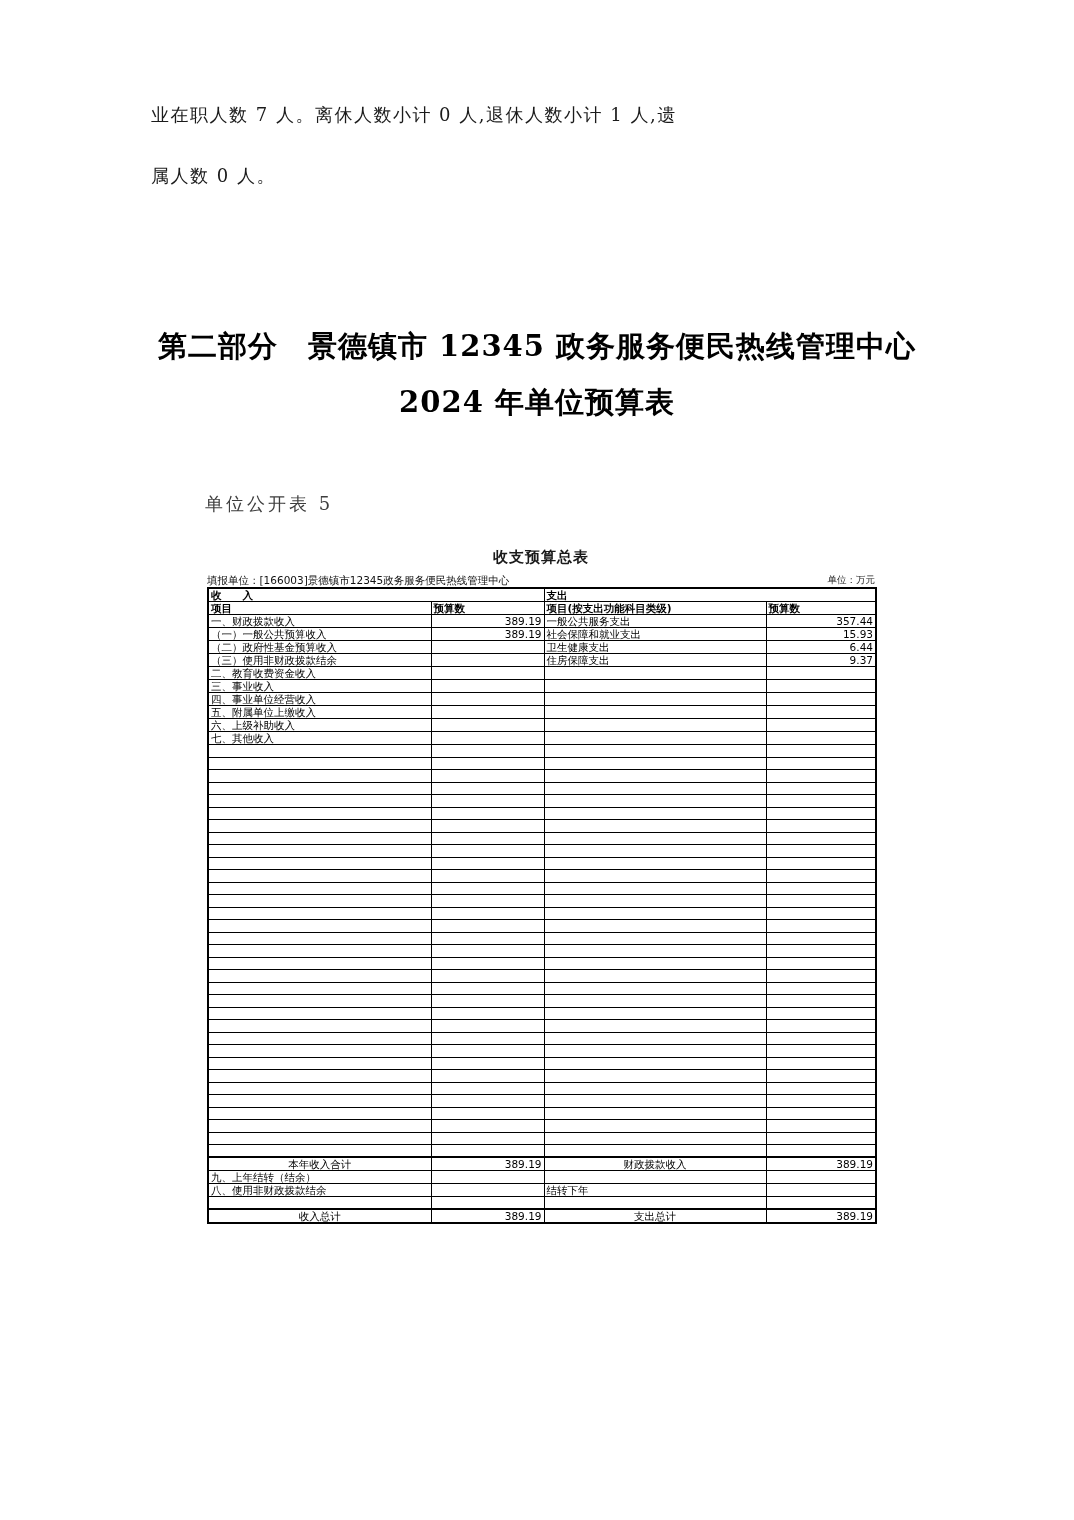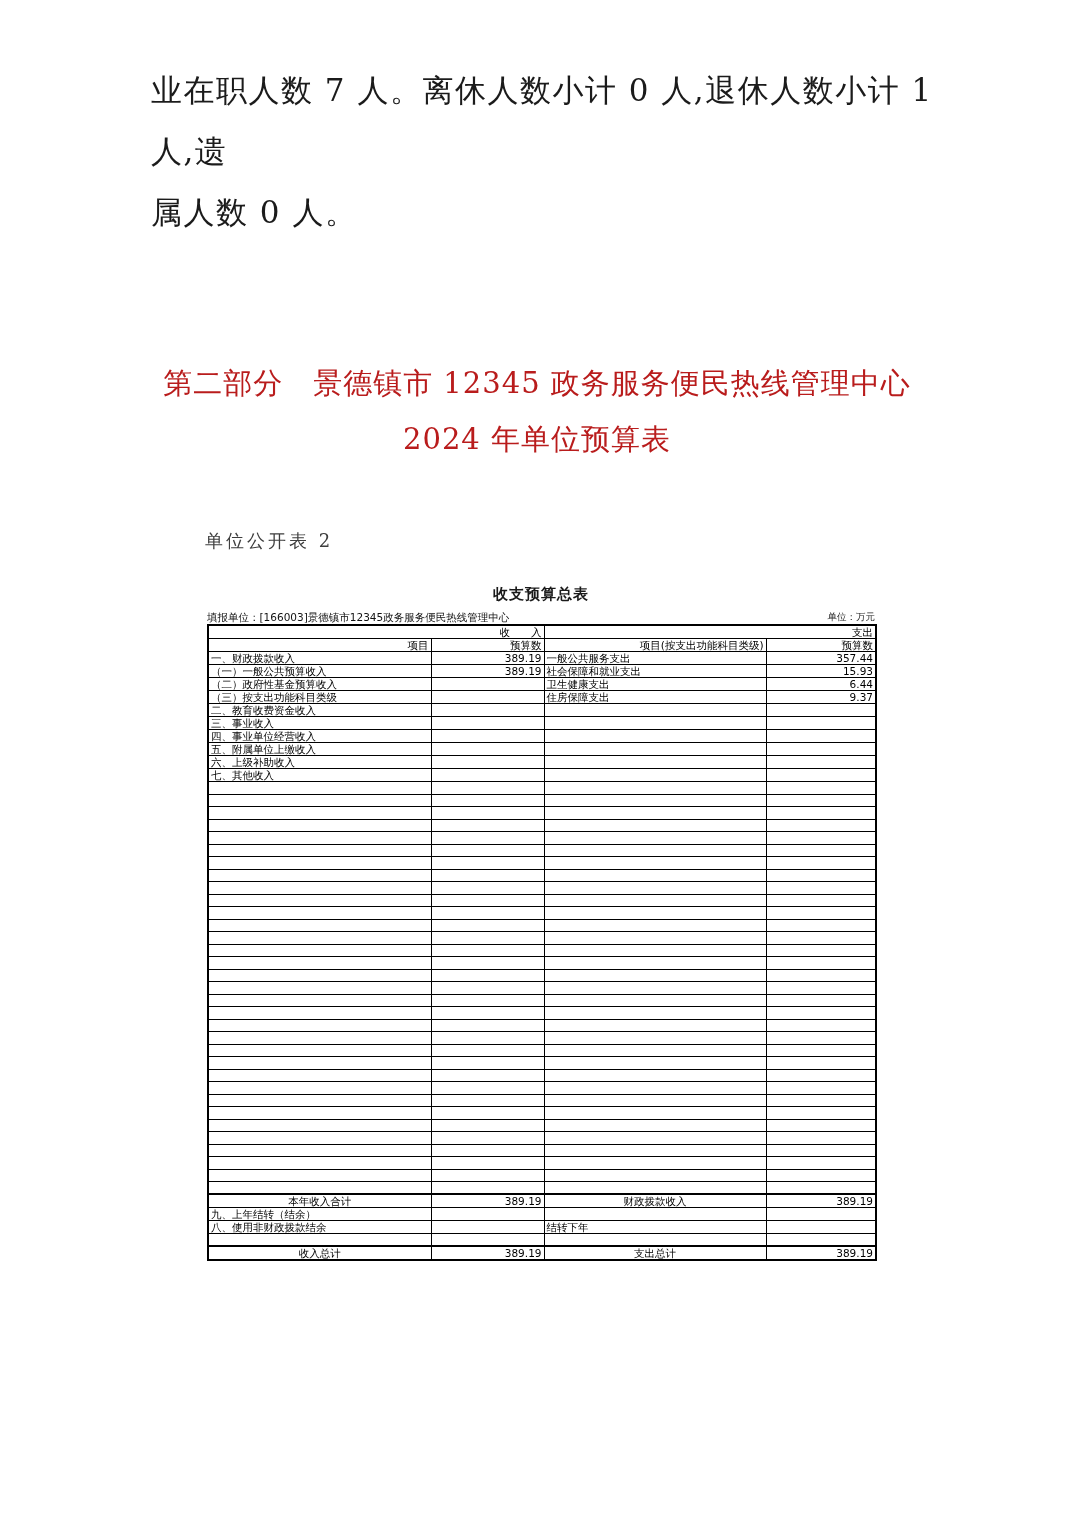--- a/index.html
+++ b/index.html
@@ -9,39 +9,39 @@
     height: 1520px;
     background: #ffffff;
     color: #000000;
     font-family: "DejaVu Sans", sans-serif;
     overflow: hidden;
   }
   .page { width: 1074px; height: 1520px; position: relative; }
 
   
   .intro {
-    padding-top: 60px;
+    padding-top: 84px;
     margin-left: 151px;
     margin-right: 140px;
     font-family: "DejaVu Serif", serif;
-    font-size: 31px;
+    font-size: 18px;
     line-height: 61px;
     color: #1b1b1b;
     letter-spacing: 1.5px;
   }
 
   
   .heading {
     margin-top: 112px;
     text-align: center;
     font-family: "DejaVu Serif", serif;
-    font-weight: normal;
+    font-weight: bold;
     font-size: 29px;
     line-height: 56px;
-    color: #b91c1c;
+    color: #000000;
     letter-spacing: 1px;
   }
 
   
   .table-label {
     margin-top: 62px;
     margin-left: 205px;
     font-family: "DejaVu Serif", serif;
     font-size: 18px;
     color: #3d3d3d;
@@ -83,21 +83,21 @@
   }
   .budget-table th, .budget-table td {
     border: 1px solid #000;
     height: 12.5px;
     line-height: 12px;
     padding: 0 2px;
     font-weight: normal;
     white-space: nowrap;
     overflow: hidden;
   }
-  .budget-table thead th { text-align: right; }
+  .budget-table thead th { text-align: left; font-weight: bold; }
   .budget-table .item   { text-align: left; }
   .budget-table .indent { }
   .budget-table .value  { text-align: right; }
   .budget-table .center { text-align: center; }
   .budget-table tr.subtotal td { border-top-width: 2px; }
   .budget-table tr.total td    { border-top-width: 2px; border-bottom-width: 2px; }
 </style>
 </head>
 <body>
 
@@ -106,21 +106,21 @@
   <div class="intro">
     <div>业在职人数 7 人。离休人数小计 0 人,退休人数小计 1 人,遗</div>
     <div>属人数 0 人。</div>
   </div>
 
   <div class="heading">
     <div>第二部分　景德镇市 12345 政务服务便民热线管理中心</div>
     <div>2024 年单位预算表</div>
   </div>
 
-  <div class="table-label">单位公开表 2</div>
+  <div class="table-label">单位公开表 5</div>
 
   <div class="table-wrap">
     <div class="table-title">收支预算总表</div>
 
     <div class="table-meta">
       <span>填报单位：[166003]景德镇市12345政务服务便民热线管理中心</span>
       <span class="unit-note">单位：万元</span>
     </div>
 
     <table class="budget-table">
@@ -155,21 +155,21 @@
           <td class="item">社会保障和就业支出</td>
           <td class="value">15.93</td>
         </tr>
         <tr>
           <td class="item indent">（二）政府性基金预算收入</td>
           <td class="value"></td>
           <td class="item">卫生健康支出</td>
           <td class="value">6.44</td>
         </tr>
         <tr>
-          <td class="item indent">（三）按支出功能科目类级</td>
+          <td class="item indent">（三）使用非财政拨款结余</td>
           <td class="value"></td>
           <td class="item">住房保障支出</td>
           <td class="value">9.37</td>
         </tr>
         <tr>
           <td class="item">二、教育收费资金收入</td>
           <td class="value"></td>
           <td class="item"></td>
           <td class="value"></td>
         </tr>

